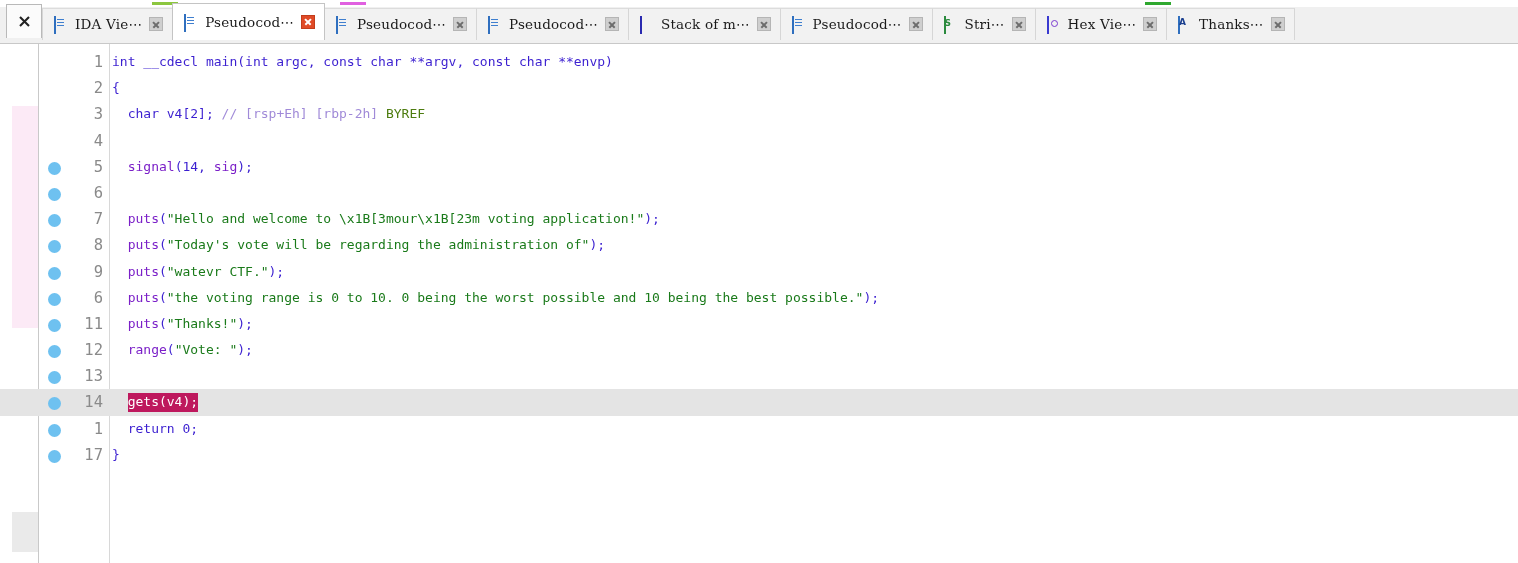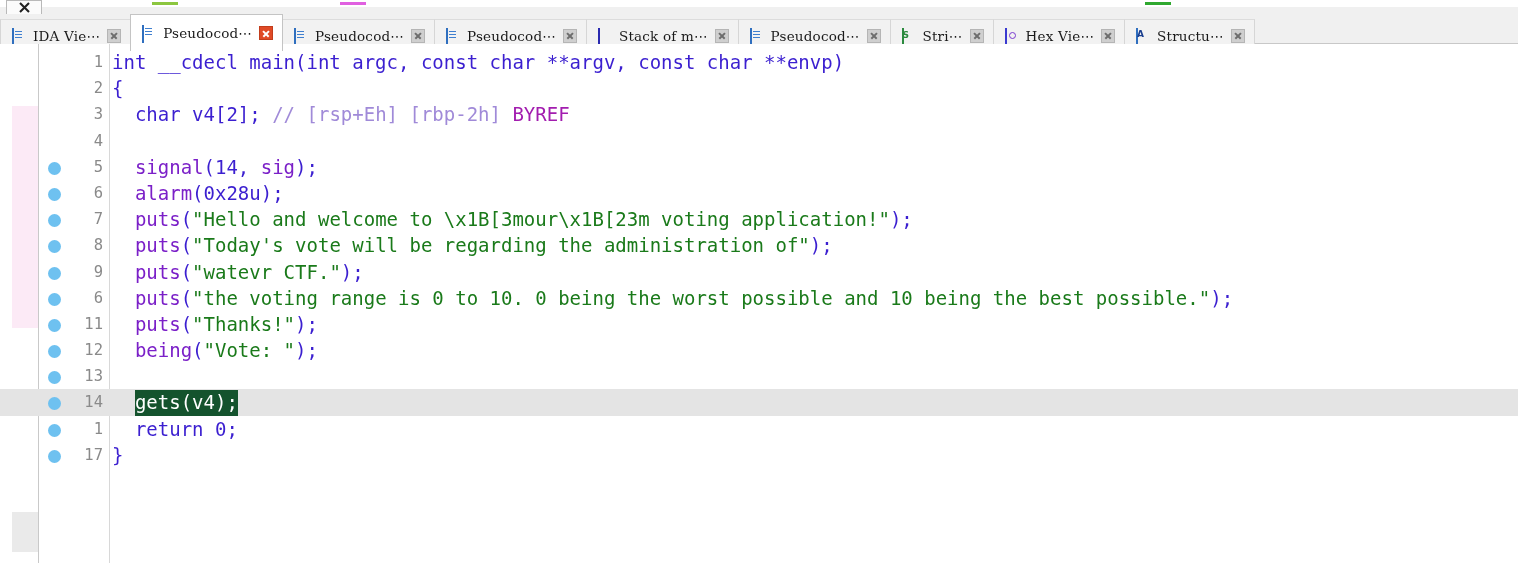--- a/index.html
+++ b/index.html
@@ -17,23 +17,22 @@
 
   
   .tabbar {
     position: absolute;
     left: 0; top: 0;
     width: 1518px;
     height: 44px;
     background: #f0f0f0;
     border-bottom: 1px solid #c8c8c8;
     display: flex;
-    align-items: flex-start;
-    box-sizing: border-box;
-    flex-direction: column;
+    align-items: center;
+    box-sizing: border-box;
   }
   .tabbar-topline {
     position: absolute;
     left: 0; top: 0;
     width: 1518px; height: 7px;
     background: #ffffff;
   }
   .tick {
     position: absolute;
     top: 2px;
@@ -255,35 +254,35 @@
     text-align: right;
     font-family: "DejaVu Sans Mono", monospace;
     font-size: 15.5px;
     line-height: 26.2px;
     color: #8a8a8a;
   }
   .code {
     position: absolute;
     left: 112px; top: 0;
     font-family: "DejaVu Sans Mono", monospace;
-    font-size: 19px;
+    font-size: 13px;
     line-height: 26.2px;
     white-space: pre;
     color: #3b1fd0;
     letter-spacing: 0px;
   }
   .code .sel {
-    background: #14532d;
+    background: #be185d;
     color: #ffffff;
     padding: 1px 0 3px 0;
   }
   .s-kw   { color: #3b1fd0; }
   .s-fn   { color: #7b20c8; }
   .s-str  { color: #1a7a1a; }
-  .s-cmt  { color: #a21caf; }
+  .s-cmt  { color: #4d7c0f; }
   .s-cmtb { color: #a08ad8; }
   .s-pun  { color: #3b1fd0; }
   .s-plain{ color: #3b1fd0; }
 </style>
 </head>
 <body>
 
 <div class="tabbar">
   <div class="tabbar-topline"></div>
   <div class="tick" style="left:152px;background:#8cc63f;"></div>
@@ -332,21 +331,21 @@
         <span class="tab-label">Stri⋯</span>
         <span class="tab-x gray"></span>
       </div>
       <div class="tab">
         <span class="tab-icon"><span class="ic-hex"></span></span>
         <span class="tab-label">Hex Vie⋯</span>
         <span class="tab-x gray"></span>
       </div>
       <div class="tab">
         <span class="tab-icon"><span class="ic-struct"></span></span>
-        <span class="tab-label">Structu⋯</span>
+        <span class="tab-label">Thanks⋯</span>
         <span class="tab-x gray"></span>
       </div>
     </div>
 </div>
 
 <div class="editor">
   <div class="leftstrip"></div>
   <div class="leftband" style="top:62px;height:222px;background:#fceaf6;"></div>
   <div class="leftband" style="top:468px;height:40px;background:#eaeaea;"></div>
   <div class="gutter-rule"></div>
@@ -370,21 +369,20 @@
         <div class="code"></div>
       </div>
       <div class="row">
         <div class="bp"></div>
         <div class="lineno">5</div>
         <div class="code"><span class="s-plain">  </span><span class="s-fn">signal</span><span class="s-kw">(14, </span><span class="s-fn">sig</span><span class="s-kw">);</span></div>
       </div>
       <div class="row">
         <div class="bp"></div>
         <div class="lineno">6</div>
-        <div class="code"><span class="s-plain">  </span><span class="s-fn">alarm</span><span class="s-kw">(0x28u);</span></div>
       </div>
       <div class="row">
         <div class="bp"></div>
         <div class="lineno">7</div>
         <div class="code"><span class="s-plain">  </span><span class="s-fn">puts</span><span class="s-kw">(</span><span class="s-str">"Hello and welcome to \x1B[3mour\x1B[23m voting application!"</span><span class="s-kw">);</span></div>
       </div>
       <div class="row">
         <div class="bp"></div>
         <div class="lineno">8</div>
         <div class="code"><span class="s-plain">  </span><span class="s-fn">puts</span><span class="s-kw">(</span><span class="s-str">"Today's vote will be regarding the administration of"</span><span class="s-kw">);</span></div>
@@ -400,21 +398,21 @@
         <div class="code"><span class="s-plain">  </span><span class="s-fn">puts</span><span class="s-kw">(</span><span class="s-str">"the voting range is 0 to 10. 0 being the worst possible and 10 being the best possible."</span><span class="s-kw">);</span></div>
       </div>
       <div class="row">
         <div class="bp"></div>
         <div class="lineno">11</div>
         <div class="code"><span class="s-plain">  </span><span class="s-fn">puts</span><span class="s-kw">(</span><span class="s-str">"Thanks!"</span><span class="s-kw">);</span></div>
       </div>
       <div class="row">
         <div class="bp"></div>
         <div class="lineno">12</div>
-        <div class="code"><span class="s-plain">  </span><span class="s-fn">being</span><span class="s-kw">(</span><span class="s-str">"Vote: "</span><span class="s-kw">);</span></div>
+        <div class="code"><span class="s-plain">  </span><span class="s-fn">range</span><span class="s-kw">(</span><span class="s-str">"Vote: "</span><span class="s-kw">);</span></div>
       </div>
       <div class="row">
         <div class="bp"></div>
         <div class="lineno">13</div>
       </div>
       <div class="row hl">
         <div class="bp"></div>
         <div class="lineno">14</div>
         <div class="code"><span class="s-plain">  </span><span class="sel">gets(v4);</span></div>
       </div>

